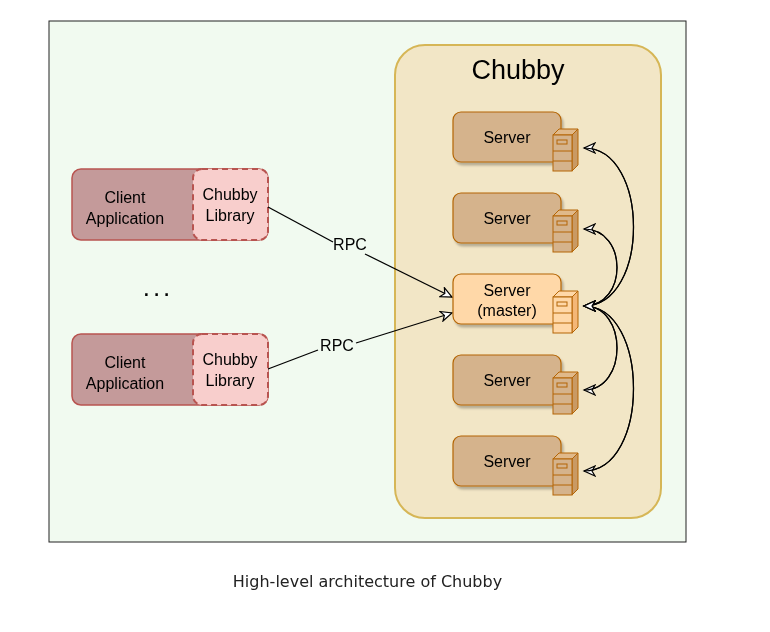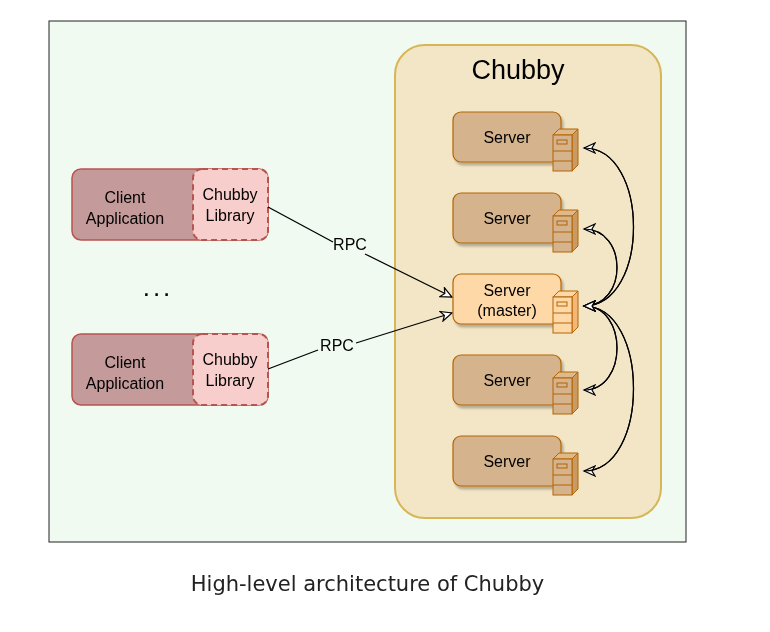--- a/index.html
+++ b/index.html
@@ -1,19 +1,19 @@
 <!DOCTYPE html>
 <html><head>
 <meta charset="utf-8">
 <style>
   html, body { margin:0; padding:0; background:#ffffff; }
   body { width:770px; height:632px; position:relative; overflow:hidden; font-family:"Liberation Sans", sans-serif; }
   #diagram { position:absolute; left:0; top:0; }
   .lbl { font-family:"Liberation Sans", sans-serif; fill:#000; }
-  .caption { position:absolute; left:0; width:735px; top:572px; text-align:center; font-family:"DejaVu Sans", sans-serif; font-size:21px; color:#222; }
+  .caption { position:absolute; left:0; width:735px; top:572px; text-align:center; font-family:"DejaVu Sans", sans-serif; font-size:16px; color:#222; }
 </style>
 </head>
 <body>
 
 <svg id="diagram" width="770" height="560" viewBox="0 0 770 560">
   <defs>
     <marker id="arrowOpen" markerWidth="14" markerHeight="12" refX="12" refY="6" orient="auto" markerUnits="userSpaceOnUse">
       <path d="M1,1 L12,6 L1,11 L4,6 Z" fill="#fff" stroke="#000" stroke-width="1.2"></path>
     </marker>
     <filter id="shadow" x="-10%" y="-10%" width="130%" height="140%">

